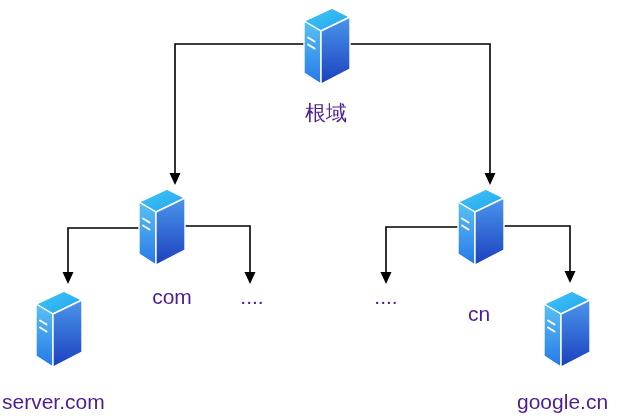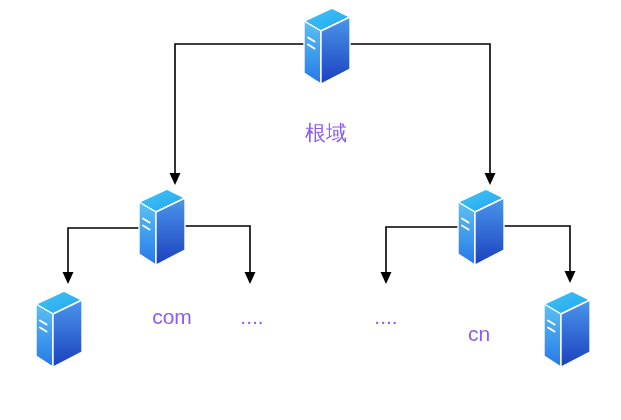--- a/index.html
+++ b/index.html
@@ -17,24 +17,23 @@
   }
   .canvas {
     position: absolute;
     left: 0;
     top: 0;
   }
   .label {
     position: absolute;
     font-size: 21px;
     line-height: 1.15;
-    color: #8b5cf6;
+    color: #4c1d95;
     white-space: nowrap;
     user-select: none;
-    margin-top: 20px;
   }
   .label.centered {
     transform: translateX(-50%);
   }
 </style>
 </head>
 <body>
 
 <div class="stage">
 
@@ -96,15 +95,17 @@
   <div class="label centered" style="left:326px; top:101px;">根域</div>
 
   <div class="label centered" style="left:172px; top:285px;">com</div>
 
   <div class="label centered" style="left:252px; top:285px;">....</div>
 
   <div class="label centered" style="left:386px; top:285px;">....</div>
 
   <div class="label centered" style="left:479px; top:302px;">cn</div>
 
+  <div class="label" style="left:2px; top:390px;">server.com</div>
 
+  <div class="label" style="left:517px; top:390px;">google.cn</div>
 
 </div>
 
 </body></html>

